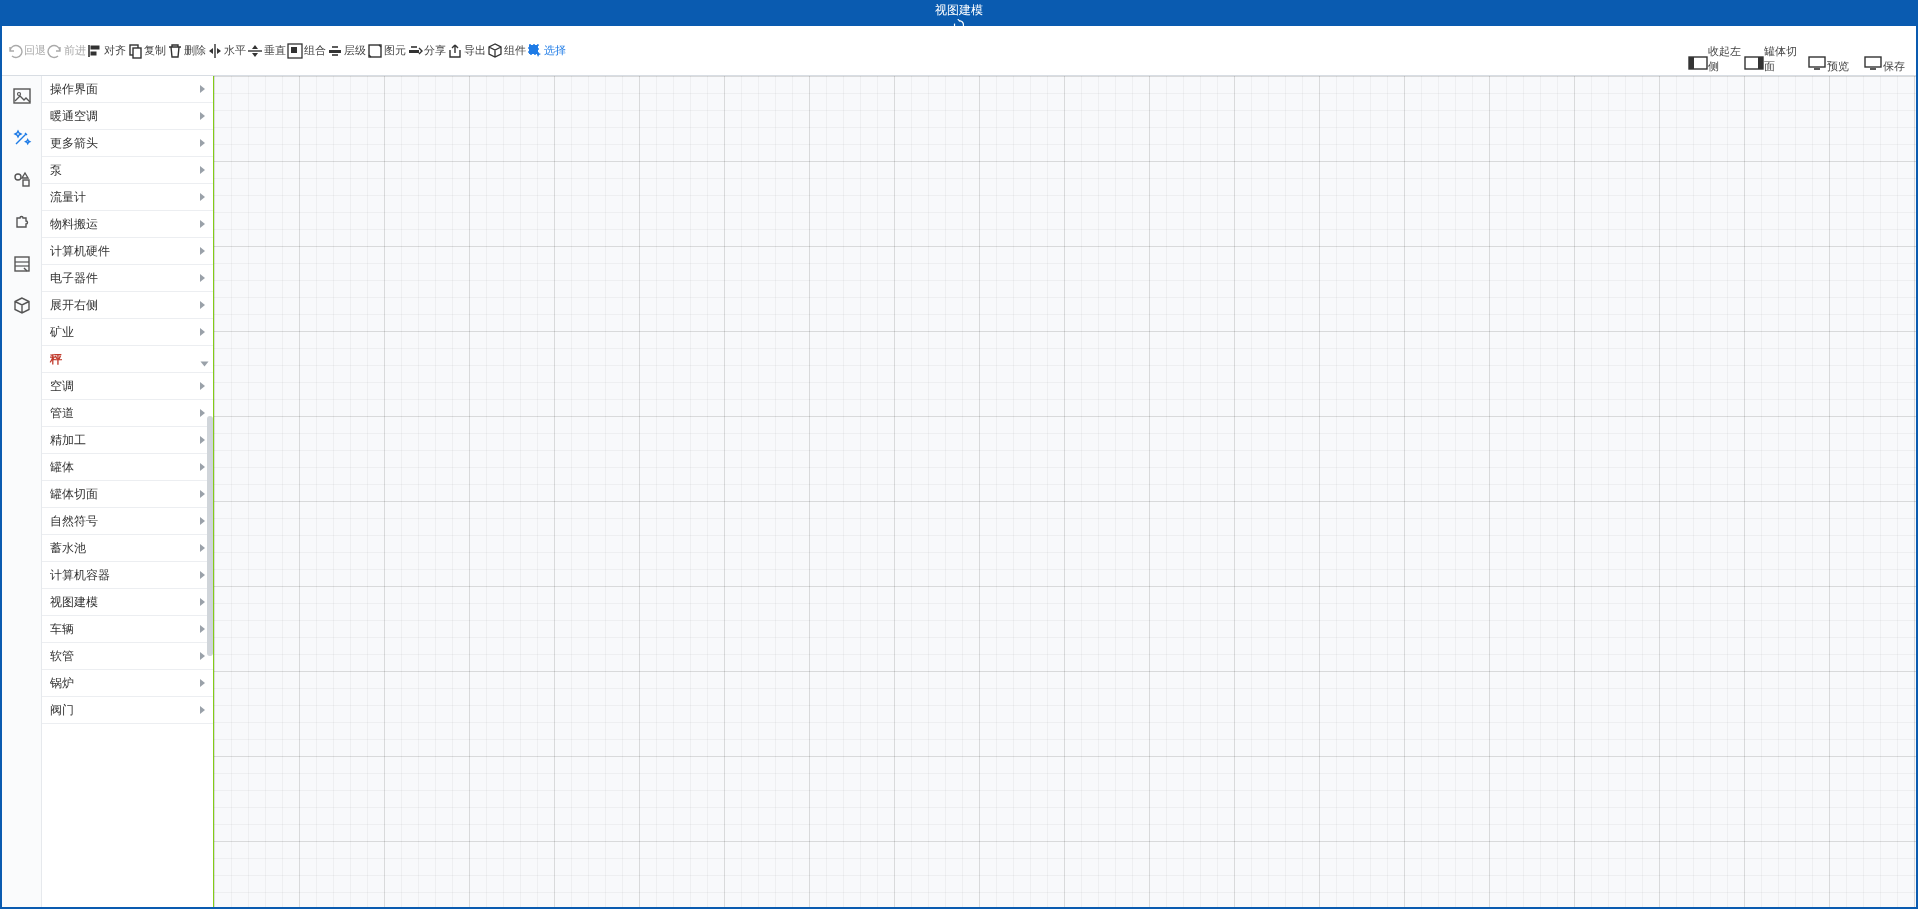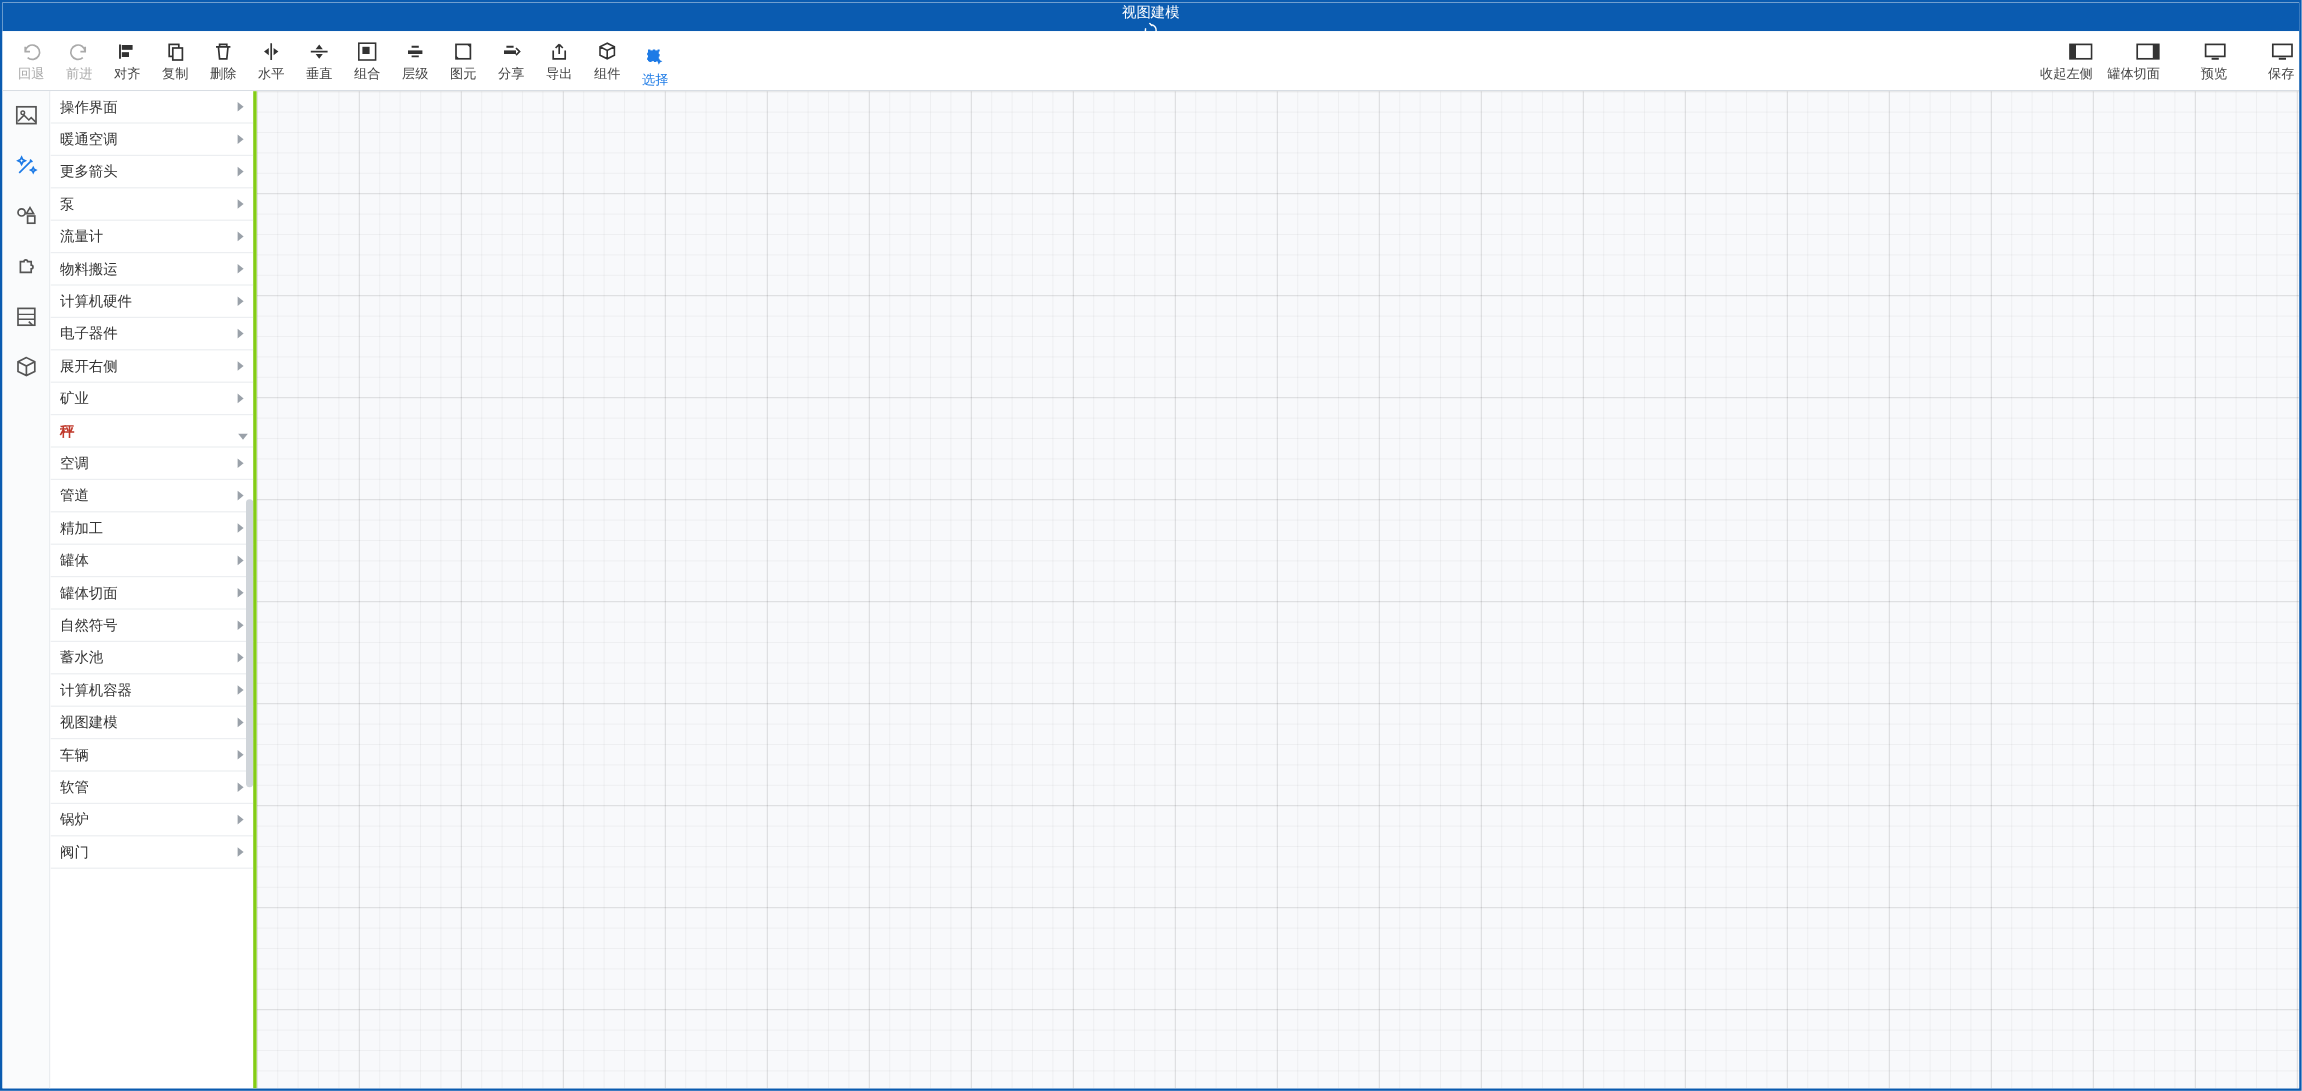--- a/index.html
+++ b/index.html
@@ -8,41 +8,41 @@
 
   
   .titlebar { height: 24px; background: #0a5bb0; color: #ffffff; display: flex; align-items: center; font-size: 12px; padding: 0 8px; flex-direction: column; }
   .titlebar .title { flex: 0 0 auto; }
   .titlebar .spacer { flex: 1; }
   .titlebar .winbtn { width: 40px; height: 24px; display: flex; align-items: center; justify-content: center; cursor: pointer; }
   .titlebar svg { stroke: #fff; fill: none; }
 
   
   .toolbar { height: 50px; background: #fff; border-bottom: 1px solid #d8dde3; display: flex; align-items: center; padding: 0 4px; }
-  .toolbar .tbtn { width: 40px; height: 46px; display: flex; flex-direction: column; align-items: center; justify-content: center; font-size: 11px; color: #444; cursor: pointer; }
+  .toolbar .tbtn { width: 40px; height: 46px; display: flex; align-items: center; justify-content: center; font-size: 11px; color: #444; cursor: pointer; }
   .toolbar .tbtn .ticon { height: 22px; display: flex; align-items: center; justify-content: center; }
   .toolbar .tbtn.disabled { color: #aaa; }
   .toolbar .tbtn.active  { color: #1e7be6; justify-content: flex-end; }
   .toolbar .tbtn.active svg { stroke: #1e7be6; fill: #1e7be6; }
   .toolbar .tbtn.disabled svg { stroke: #aaa; }
   .toolbar .tbtn svg { stroke: #333; }
   .toolbar .spacer { flex: 1; }
   .toolbar .tright .tbtn { width: 56px; align-items: flex-end; }
 
   
   .main { flex: 1; display: flex; min-height: 0; }
 
   
   .rail { width: 40px; background: #fafbfc; border-right: 1px solid #e6e9ed; display: flex; flex-direction: column; align-items: center; padding-top: 6px; gap: 14px; }
   .rail .ritem { width: 28px; height: 28px; display: flex; align-items: center; justify-content: center; cursor: pointer; }
   .rail .ritem svg { stroke: #555; }
   .rail .ritem.active svg { stroke: #1e7be6; }
 
   
-  .panel { width: 172px; background: #fff; border-right: 3px solid #84cc16; position: relative; overflow: hidden; }
+  .panel { width: 172px; background: #fff; border-right: 1px solid #84cc16; position: relative; overflow: hidden; }
   .panel .list { position: absolute; inset: 0; overflow: hidden; }
   .catrow { height: 27px; border-bottom: 1px solid #eceef1; display: flex; align-items: center; padding: 0 8px; font-size: 12px; color: #333; cursor: pointer; position: relative; }
   .catrow .arrow { position: absolute; right: 8px; top: 50%; transform: translate(0,-50%) rotate(0deg); }
   .catrow.selected { font-weight: bold; color: #c0392b; }
   .catrow.selected .arrow { transform: translate(0,-50%) rotate(90deg); top: 70%; right: 6px; }
   .arrow::before { content: ""; display: block; width: 0; height: 0; border-top: 4px solid transparent; border-bottom: 4px solid transparent; border-left: 5px solid #9aa1a9; }
   .panel .scrollbar { position: absolute; right: 0; top: 340px; width: 6px; height: 240px; background: #d0d5da; border-radius: 3px; }
 
   
   .canvas { flex: 1; position: relative; background: #f8f9fb; overflow: hidden; }

